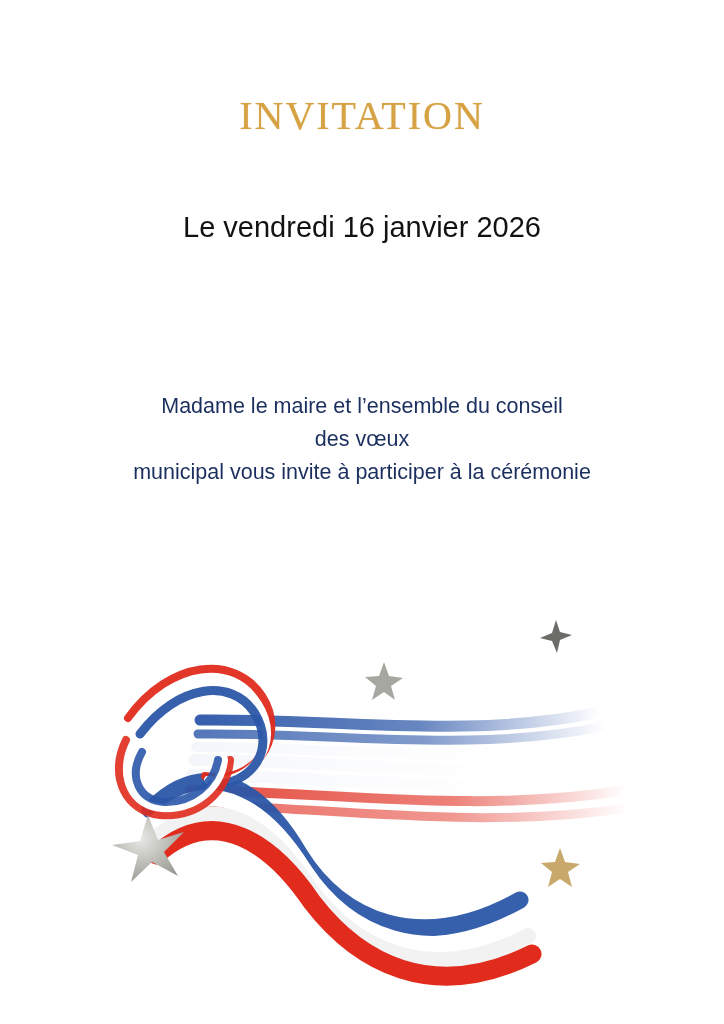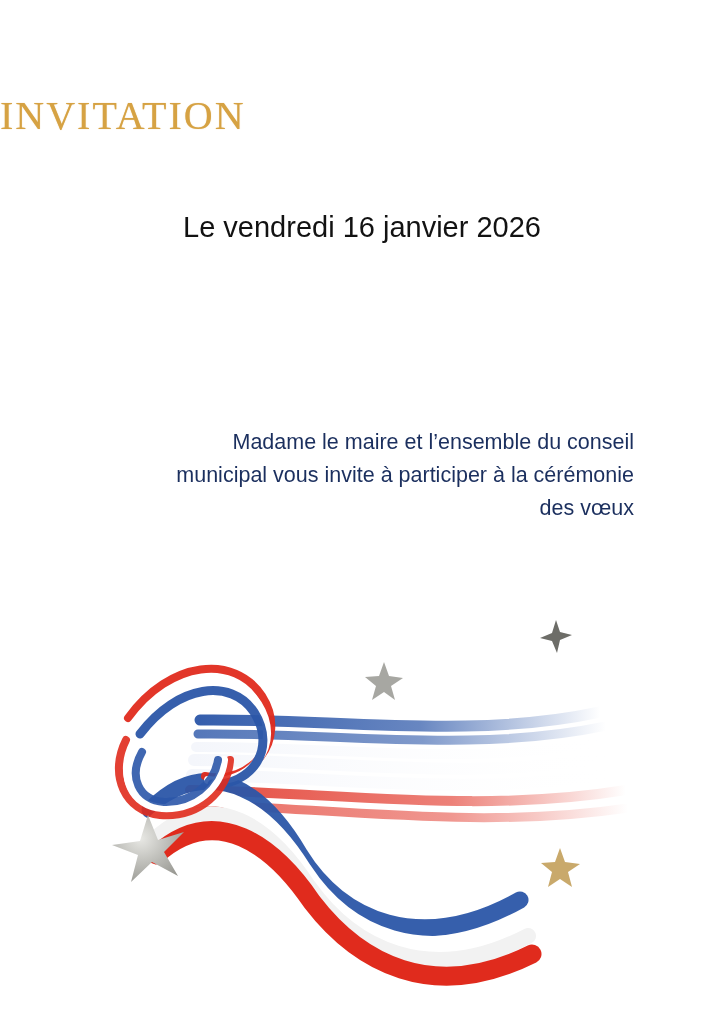--- a/index.html
+++ b/index.html
@@ -20,20 +20,21 @@
     position: absolute;
     inset: 0;
     background: #ffffff;
   }
 
   .title {
     position: absolute;
     top: 92px;
     left: 0;
     width: 724px;
+    text-align: center;
     font-family: "Liberation Serif", serif;
     font-size: 40px;
     letter-spacing: 2px;
     color: #d6a243;
     text-shadow: 0 0 1px rgba(214,162,67,0.6);
   }
 
   .date-block {
     position: absolute;
     top: 204px;
@@ -43,25 +44,24 @@
     font-size: 29px;
     line-height: 47px;
     color: #121212;
   }
 
   .body-block {
     position: absolute;
     top: 390px;
     left: 90px;
     width: 544px;
-    text-align: right;
+    text-align: center;
     font-size: 21.5px;
     line-height: 33px;
     color: #1b2f5e;
-    margin-top: 36px;
   }
 
   .art {
     position: absolute;
     left: 0;
     top: 600px;
     width: 724px;
     height: 424px;
   }
 
@@ -73,22 +73,22 @@
 <div class="page">
 
   <div class="title">INVITATION</div>
 
   <div class="date-block">
     <div>Le vendredi 16 janvier 2026</div>
   </div>
 
   <div class="body-block">
     <div>Madame le maire et l’ensemble du conseil</div>
+    <div>des vœux</div>
     <div>municipal vous invite à participer à la cérémonie</div>
-    <div>des vœux</div>
   </div>
 
   <div class="art">
     <svg width="724" height="424" viewBox="0 0 724 424" xmlns="http://www.w3.org/2000/svg">
       <defs>
         <linearGradient id="fadeBlue" x1="0" y1="0" x2="1" y2="0">
           <stop offset="0" stop-color="#2b56a8" stop-opacity="1"></stop>
           <stop offset="0.55" stop-color="#2b56a8" stop-opacity="0.75"></stop>
           <stop offset="1" stop-color="#2b56a8" stop-opacity="0"></stop>
         </linearGradient>

